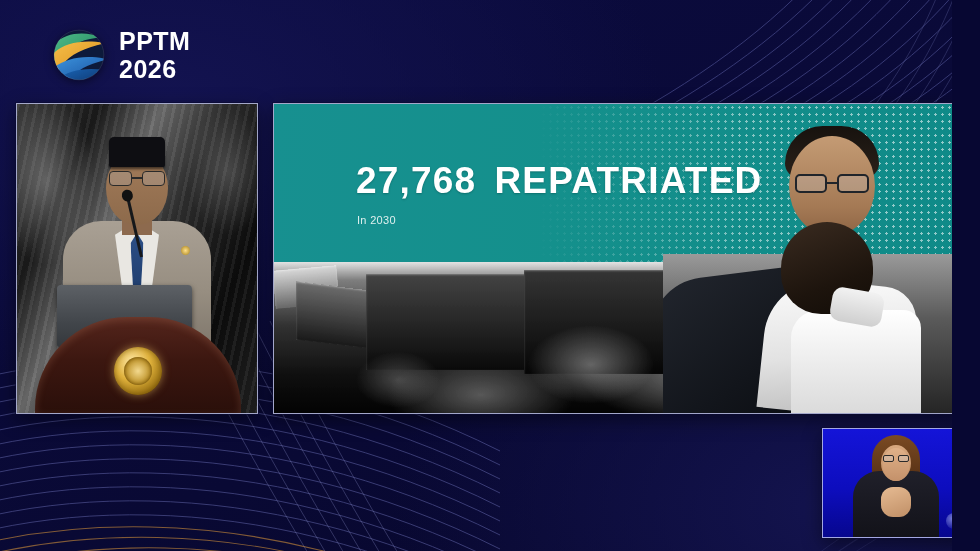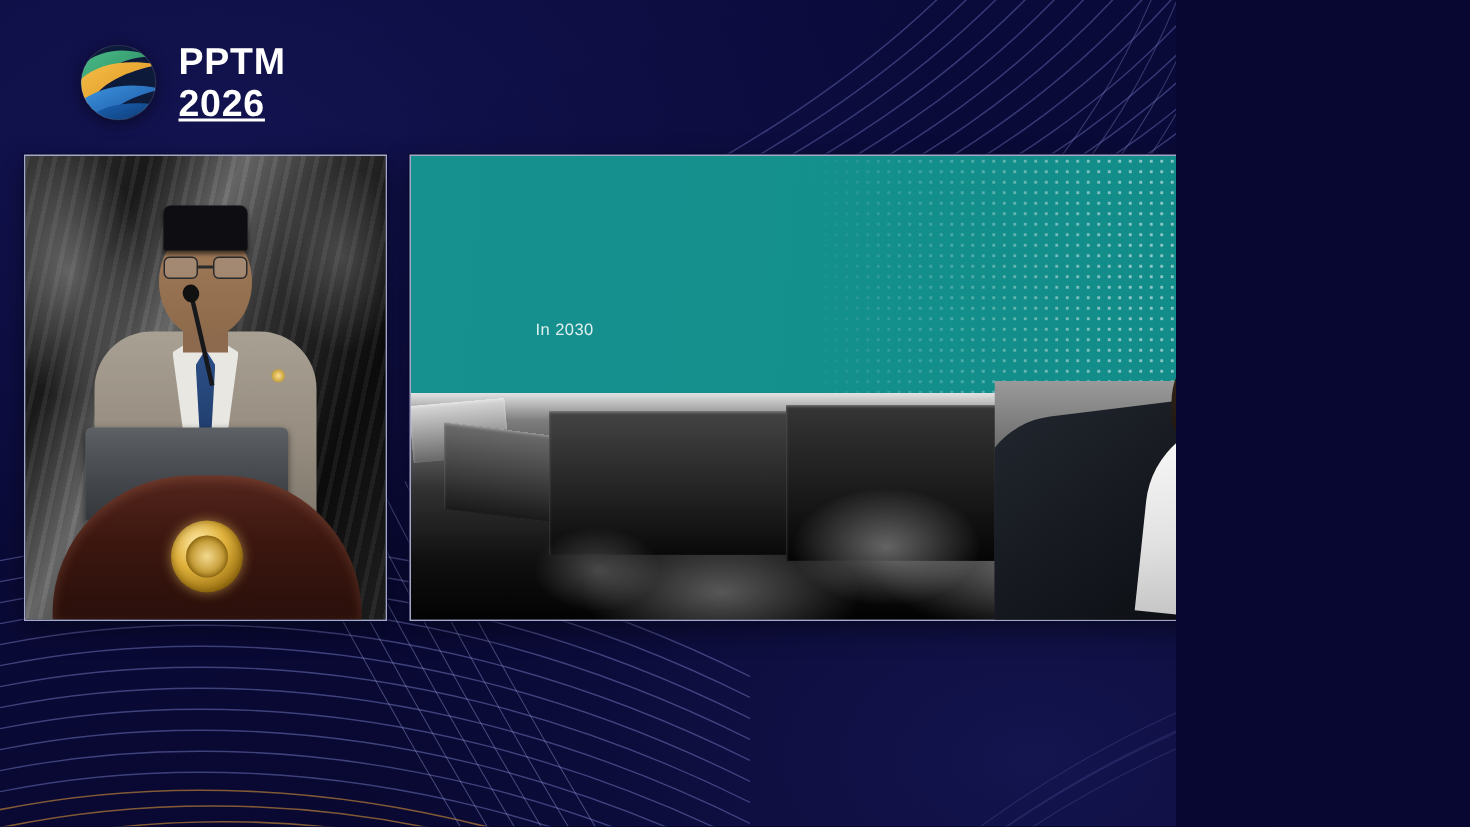--- a/index.html
+++ b/index.html
@@ -4,21 +4,21 @@
 <style>
   * { margin:0; padding:0; box-sizing:border-box; }
   html, body {
     width:980px; height:551px;
     background:#070732;
     font-family:"Liberation Sans", sans-serif;
     overflow:hidden;
   }
   #stage {
     position:relative;
-    width:784px; height:551px;
+    width:952px; height:551px;
     background:
       radial-gradient(ellipse 700px 420px at 18% 18%, #131350 0%, rgba(19,19,80,0) 70%),
       radial-gradient(ellipse 620px 400px at 88% 92%, #14144f 0%, rgba(20,20,79,0) 72%),
       linear-gradient(160deg, #0b0b40 0%, #0a0a38 45%, #07072c 100%);
     overflow:hidden;
     padding-left:28px;
   }
   
   .bg-art { position:absolute; pointer-events:none; }
   #art-topright { right:-40px; top:-120px; width:520px; height:330px; opacity:.85; }
@@ -28,21 +28,21 @@
   
   #logo-block {
     position:absolute; left:52px; top:28px;
     display:flex; align-items:center; gap:13px;
   }
   #logo-globe { width:54px; height:54px; flex:none; filter:drop-shadow(0 2px 5px rgba(0,0,0,.5)); }
   #logo-text {
     color:#ffffff; line-height:1.0; letter-spacing:.5px;
     font-weight:bold; font-size:25px;
   }
-  #logo-text .l2 { display:block; margin-top:3px;text-decoration:underline; }
+  #logo-text .l2 { display:block; margin-top:3px; }
 
   
   .panel {
     position:absolute;
     border:1px solid rgba(190,195,235,.85);
     background:#111;
     overflow:hidden;
     box-shadow:0 0 0 1px rgba(10,10,50,.6), 0 6px 18px rgba(0,0,0,.45);
   }
 
@@ -431,20 +431,23 @@
           <span class="flens r"></span>
       </div>
       <div id="lanyard"></div>
       <div id="man-back"></div>
       <div id="man-white-arm"></div>
       <div id="man-white-body"></div>
       <div id="man-back-head"></div>
       <div id="mask"></div>
     </div>
 
+    <div id="slide-headline">
+      <span class="num">27,768</span><span class="word">REPATRIATED</span>
+    </div>
     <div id="slide-subline">In 2030</div>
   </div>
 
   <div class="panel" id="panel-interpreter">
     <div id="interp-bg"></div>
     <div id="interp-hair"></div>
     <div id="interp-body"></div>
     <div id="interp-head"></div>
     <div id="interp-face"></div>
     <div id="interp-glasses">

